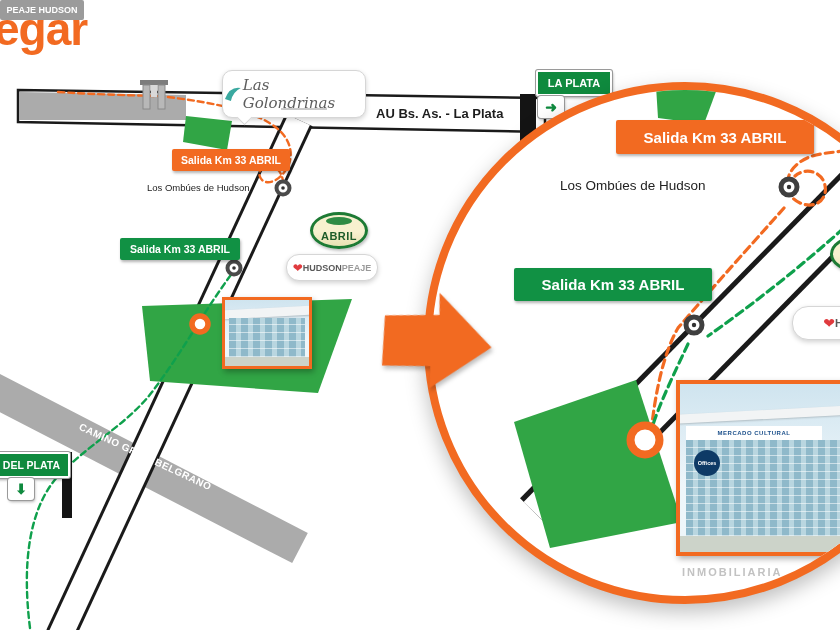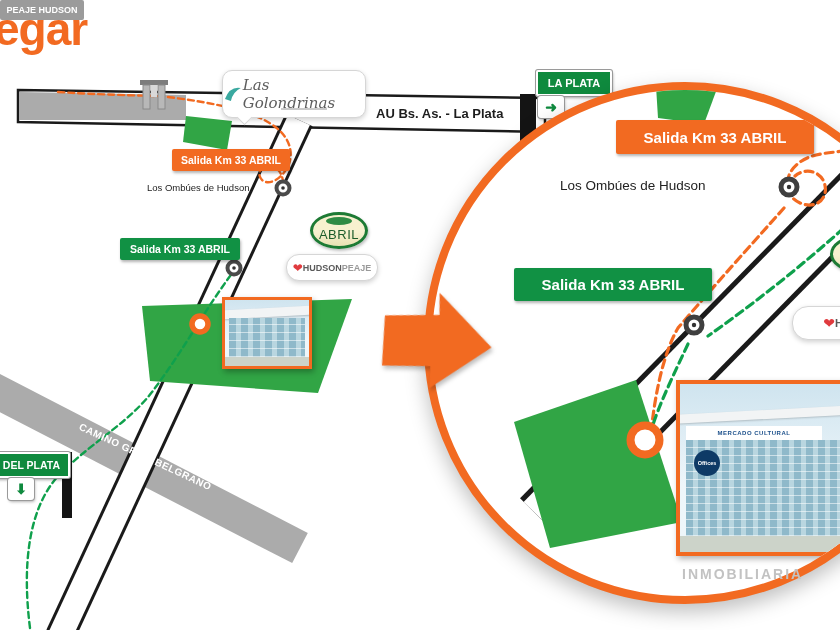--- a/index.html
+++ b/index.html
@@ -45,21 +45,21 @@
   .hp-heart{color:#E03A3E;font-size:12px;line-height:1;}
   .hp-1{font-weight:bold;color:#5a5a5a;}
   .hp-2{color:#9a9a9a;font-weight:bold;}
 
   
   .abril{position:absolute;width:52px;height:31px;border:3px solid #1d7a34;border-radius:50%;
          background:linear-gradient(#f7f1cf 55%,#e9e2b4);display:flex;align-items:flex-end;
          justify-content:center;z-index:4;box-shadow:1px 2px 3px rgba(0,0,0,.25);}
   .abril-arc{position:absolute;top:2px;left:50%;transform:translateX(-50%);width:26px;height:8px;
              border-radius:50%;background:#2E8B44;}
-  .abril-txt{font-size:13px;font-weight:normal;color:#1d5c2a;margin-bottom:4px;letter-spacing:.5px;}
+  .abril-txt{font-size:11px;font-weight:bold;color:#1d5c2a;margin-bottom:4px;letter-spacing:.5px;}
   .abril-left{left:310px;top:212px;}
 
   
   .photo{position:absolute;border:3px solid #F26A21;box-shadow:2px 3px 6px rgba(0,0,0,.3);
          overflow:hidden;background:linear-gradient(#cfe4ef 0%,#eef6fa 60%);z-index:4;}
   .p-roof{position:absolute;left:-6px;right:-6px;height:9px;background:#f2f4f5;
           box-shadow:0 1px 2px rgba(0,0,0,.2);transform:rotate(-3deg);}
   .p-glass{position:absolute;background:
             repeating-linear-gradient(0deg,rgba(255,255,255,.55) 0 1px,rgba(255,255,255,0) 1px 8px),
             repeating-linear-gradient(90deg,#8fb9ca 0 7px,#b9d6e0 7px 12px);}
@@ -84,21 +84,21 @@
   
   .camino{left:82px;top:421px;width:180px;transform:rotate(25deg);transform-origin:left top;
           color:#fff;font-size:10px;font-weight:bold;letter-spacing:.5px;white-space:nowrap;}
 
   
   .black-bar{position:absolute;background:#141414;z-index:3;}
 
   
   .wm-large{position:absolute;left:676px;top:484px;font-size:86px;font-weight:bold;color:#cfcfcf;
             opacity:.55;letter-spacing:-3px;z-index:7;}
-  .wm-sub{position:absolute;left:682px;top:566px;font-size:14px;color:#c2c2c2;letter-spacing:2px;
+  .wm-sub{position:absolute;left:682px;top:566px;font-size:11px;color:#c2c2c2;letter-spacing:2px;
           z-index:7;font-weight:bold;}
 
   .big-arrow{position:absolute;left:378px;top:283px;z-index:6;
              filter:drop-shadow(2px 3px 2px rgba(0,0,0,.25));transform:rotate(8deg);}
 </style>
 </head>
 <body>
 
 <div class="stage">
 

